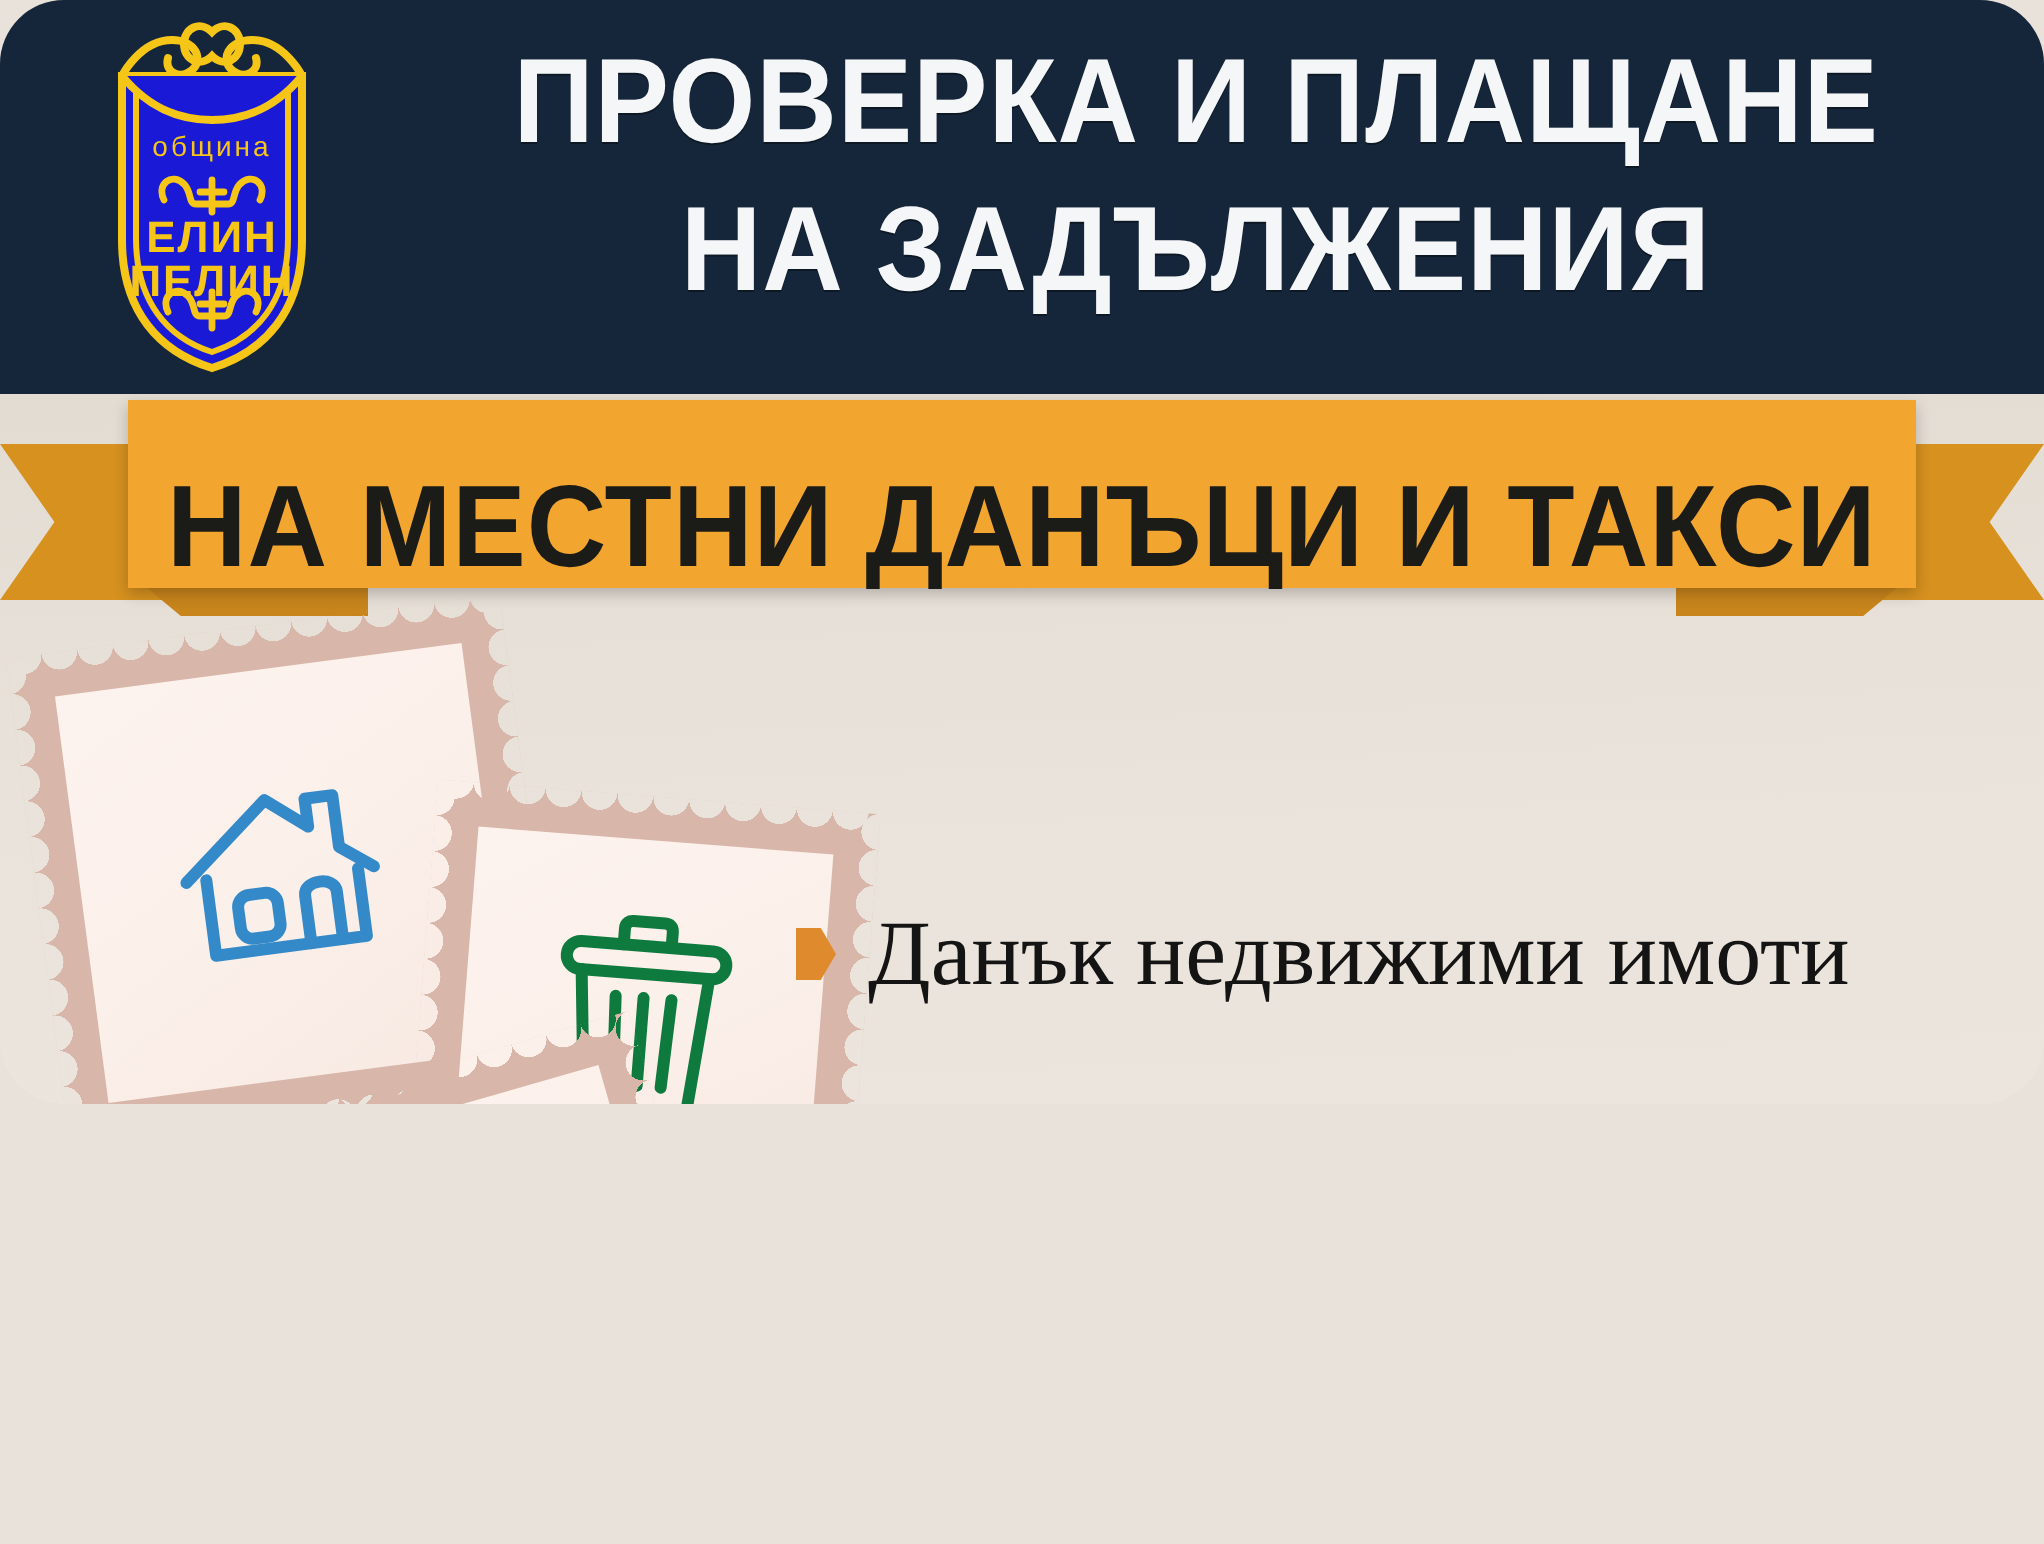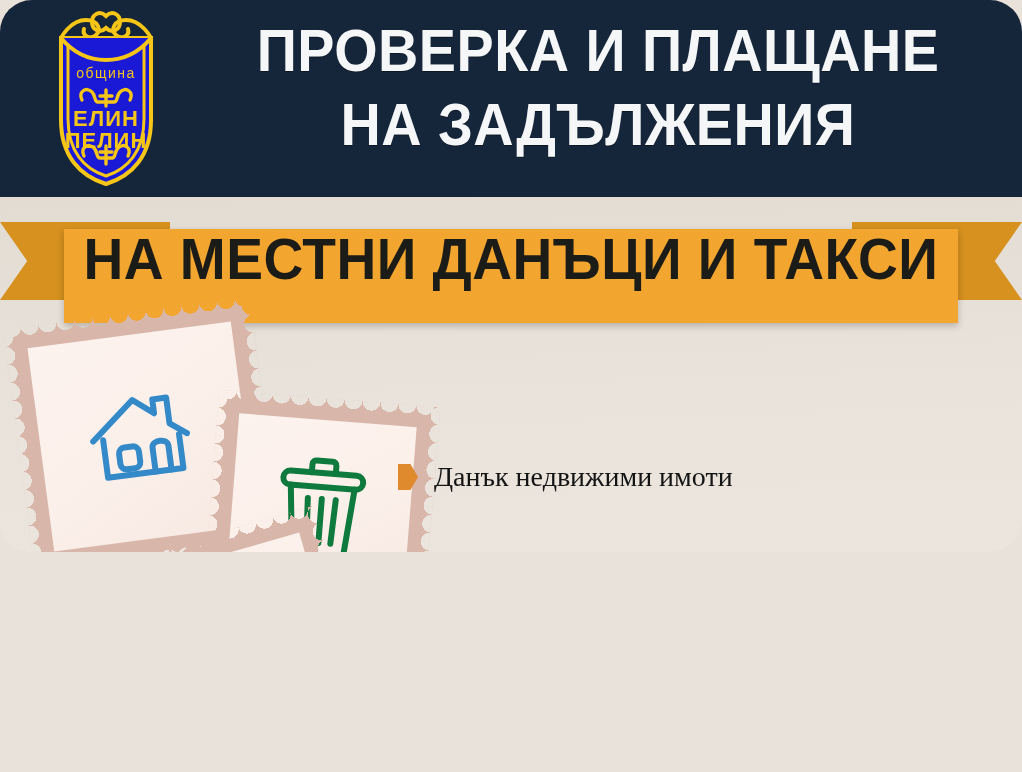--- a/index.html
+++ b/index.html
@@ -61,21 +61,21 @@
   .ribbon-fold{
     position:absolute;top:88px;width:120px;height:22px;background:#c8851c;
   }
   .ribbon-fold.left{left:64px;clip-path:polygon(0 0,100% 0,100% 100%,22% 100%);}
   .ribbon-fold.right{right:64px;clip-path:polygon(0 0,100% 0,78% 100%,0 100%);}
 
   .ribbon-main{
     position:absolute;left:64px;top:2px;width:894px;height:94px;
     background:#f2a52f;
     box-shadow:0 3px 7px rgba(0,0,0,.22);
-    display:flex;align-items:flex-start;justify-content:center;margin-top:29px;
+    display:flex;align-items:flex-end;justify-content:center;
   }
   .ribbon-text{
     color:#1b1b18;
     font-family:"Liberation Sans", sans-serif;
     font-weight:bold;
     font-size:58px;
     line-height:60px;
     letter-spacing:0.5px;
     white-space:nowrap;
     transform:scaleX(0.95);
@@ -126,21 +126,21 @@
     display:flex;align-items:center;
     height:106px;
   }
   .bullet{
     width:20px;height:26px;flex:0 0 20px;margin-right:16px;
     background:#e08a2e;
     clip-path:polygon(0 0,62% 0,100% 50%,62% 100%,0 100%);
   }
   .list-label{
     font-family:"Liberation Serif", serif;
-    font-size:28px;
+    font-size:46px;
     line-height:48px;
     color:#141414;
     white-space:nowrap;
   }
 </style>
 </head>
 <body>
 
 <div id="poster">
 

